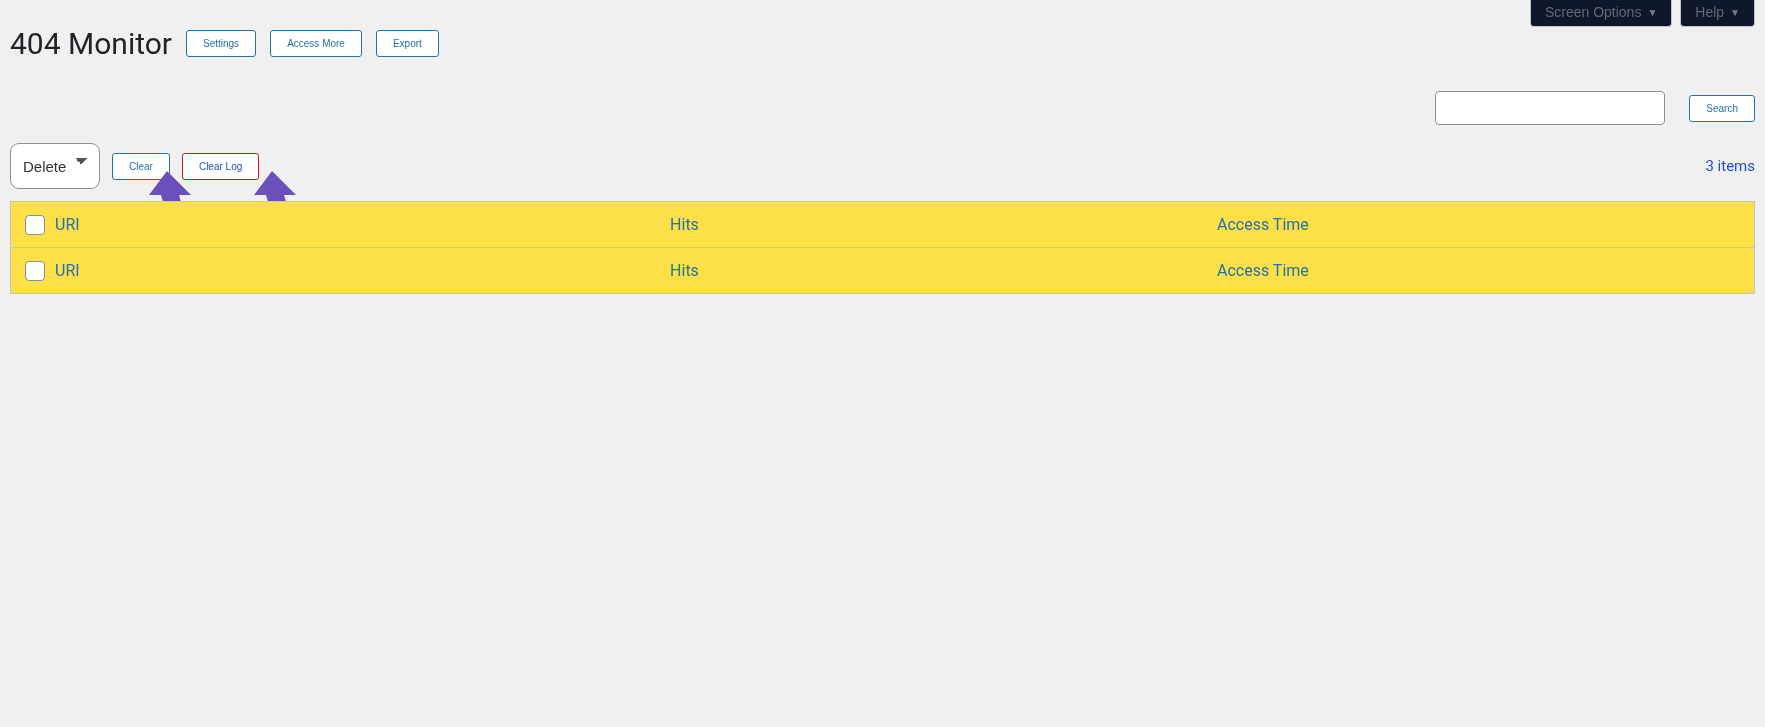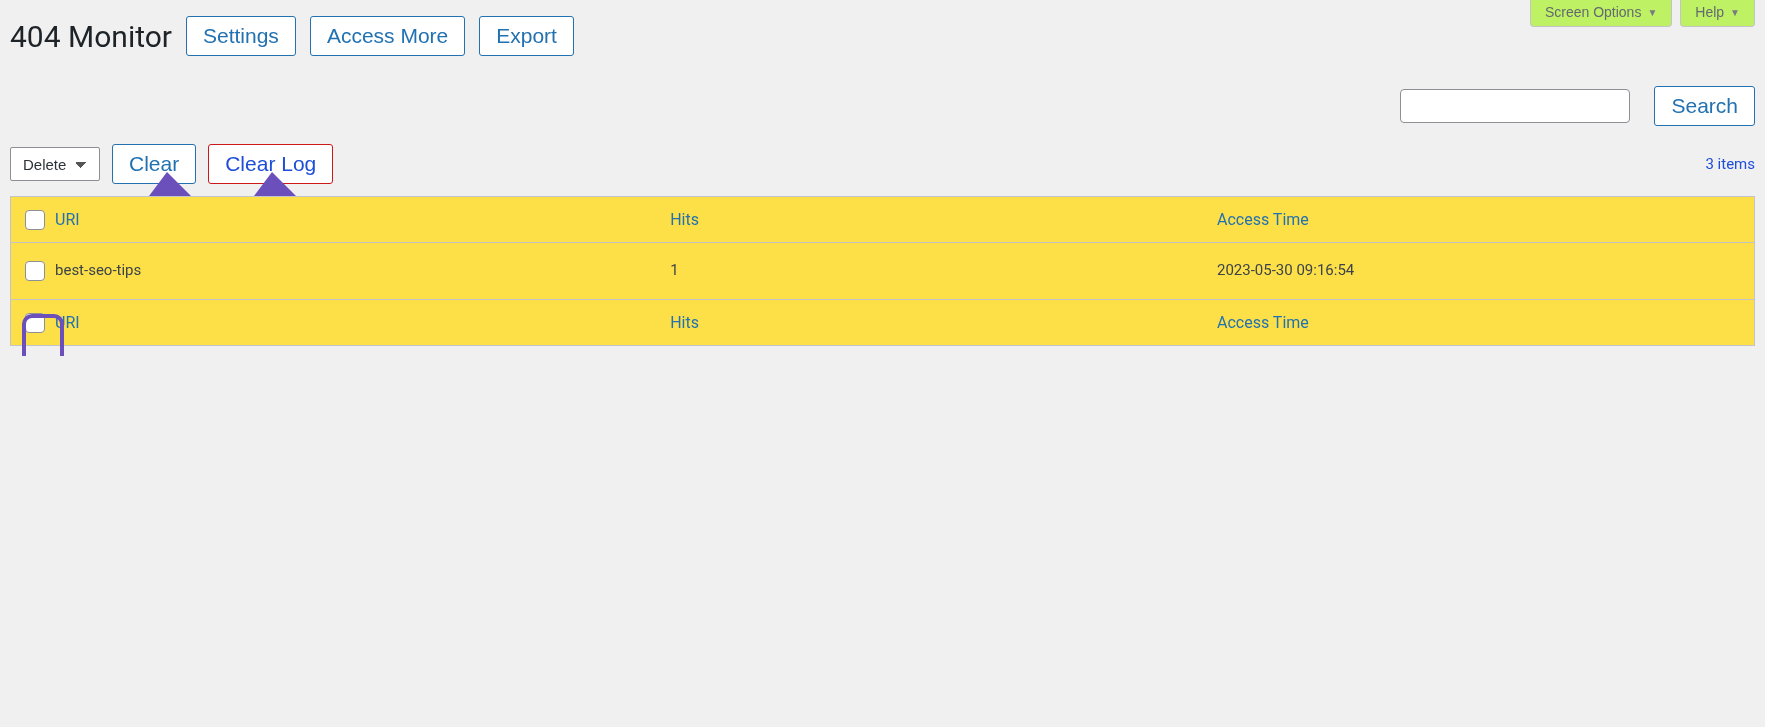--- a/index.html
+++ b/index.html
@@ -11,55 +11,55 @@
       font-size: 14px;
     }
     .top-right {
       position: absolute;
       top: 0;
       right: 10px;
       display: flex;
       gap: 8px;
     }
     .screen-btn {
-      background: #bef264;
+      background: #0f172a;
       border: 1px solid #c3c4c7;
       border-radius: 0 0 4px 4px;
       border-top: none;
       padding: 4px 14px 6px 14px;
       font-size: 14px;
       color: #646970;
       cursor: pointer;
       display: flex;
       align-items: center;
       gap: 6px;
     }
     .screen-btn .caret {
       font-size: 10px;
       color: #787c82;
     }
     .header-row {
       display: flex;
       align-items: center;
       gap: 14px;
-      padding-top: 16px;
+      padding-top: 26px;
       flex-wrap: wrap;
     }
     h1 {
       font-size: 30px;
       font-weight: 400;
       color: #1d2327;
     }
     .btn-outline {
       background: #fff;
       border: 1px solid #2271b1;
       color: #2271b1;
       border-radius: 3px;
       padding: 7px 16px;
-      font-size: 21px;
+      font-size: 10px;
       cursor: pointer;
     }
     .btn-outline.danger {
       border-color: #cc1818;
       color: #1d4ed8;
     }
     .search-row {
       display: flex;
       justify-content: flex-end;
       align-items: center;
@@ -83,23 +83,23 @@
     }
     .actions-left {
       display: flex;
       align-items: center;
       gap: 12px;
       position: relative;
     }
     .bulk-select {
       background: #fff;
       border: 1px solid #8c8f94;
-      border-radius: 2px;
+      border-radius: 9px;
       padding: 0 32px 0 12px;
-      height: 34px;
+      height: 46px;
       font-size: 15px;
       color: #2c3338;
       cursor: pointer;
       appearance: none;
       -webkit-appearance: none;
       background-image: linear-gradient(45deg, transparent 50%, #555 50%), linear-gradient(135deg, #555 50%, transparent 50%);
       background-position: calc(100% - 18px) 14px, calc(100% - 12px) 14px;
       background-size: 6px 6px, 6px 6px;
       background-repeat: no-repeat;
     }
@@ -236,26 +236,20 @@
 <table class="wp-list">
   <thead>
     <tr>
       <th class="checkcol"><input type="checkbox" class="wpcheck" style=""></th>
       <th class="col-uri"><a style="text-decoration:none; color:#2271b1; cursor:pointer;">URI</a></th>
       <th class="col-hits"><a style="text-decoration:none; color:#2271b1; cursor:pointer;">Hits</a></th>
       <th class="col-time"><a style="text-decoration:none; color:#2271b1; cursor:pointer;">Access Time</a></th>
     </tr>
   </thead>
   <tbody>
-    <tr>
-      <td class="checkcol checkcell-wrap"><input type="checkbox" class="wpcheck" style=""></td>
-      <td>best-seo-tips</td>
-      <td>1</td>
-      <td>2023-05-30 09:16:54</td>
-    </tr>
   </tbody>
   <tfoot>
     <tr>
       <th class="checkcol"><input type="checkbox" class="wpcheck" style=""></th>
       <th><a style="text-decoration:none; color:#2271b1; cursor:pointer;">URI</a></th>
       <th><a style="text-decoration:none; color:#2271b1; cursor:pointer;">Hits</a></th>
       <th><a style="text-decoration:none; color:#2271b1; cursor:pointer;">Access Time</a></th>
     </tr>
   </tfoot>
 </table>

